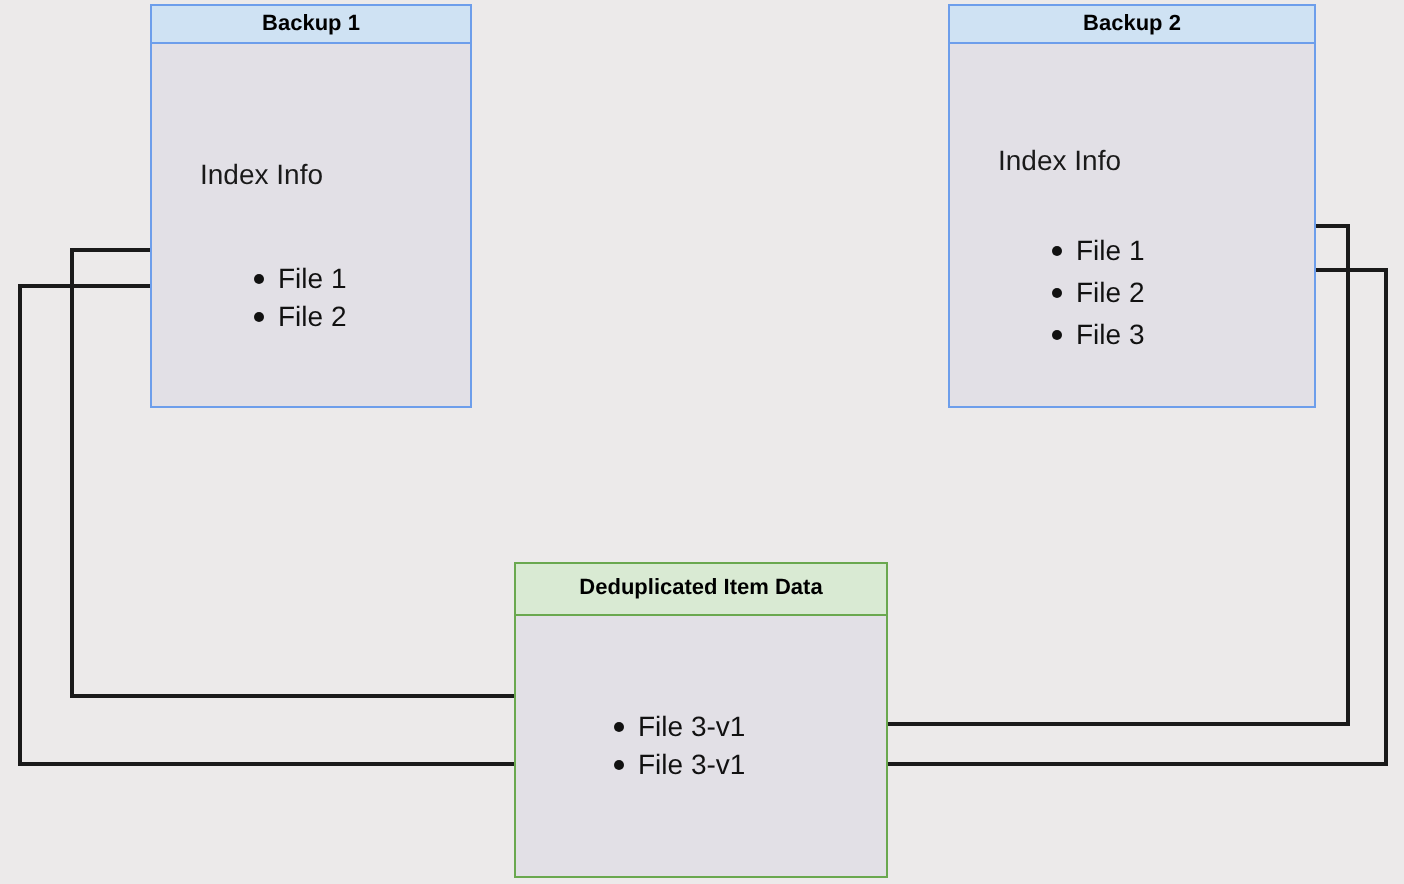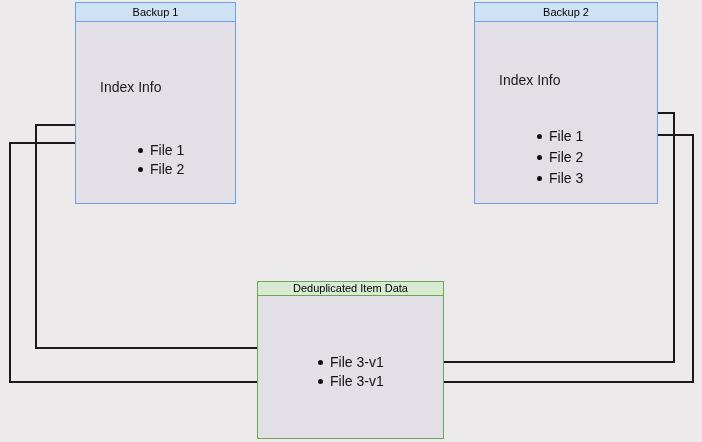--- a/index.html
+++ b/index.html
@@ -31,21 +31,21 @@
   .node {
     position: absolute;
     box-sizing: border-box;
     background: #e2e0e6;
     display: flex;
     flex-direction: column;
   }
   .node-header {
     box-sizing: border-box;
     text-align: right;
-    font-weight: normal;
+    font-weight: bold;
     font-size: 11px;
     color: #000;
     line-height: 1;
     display: flex;
     align-items: center;
     justify-content: center;
   }
   .node-body {
     position: relative;
     flex: 1 1 auto;
@@ -62,34 +62,34 @@
     height: 19px;
   }
 
   
   .node.green {
     border: 1px solid #6aa84f;
   }
   .node.green .node-header {
     background: #d9ead3;
     border-bottom: 1px solid #6aa84f;
-    height: 14px;
+    height: 26px;
   }
 
   .index-label {
     position: absolute;
     font-size: 14px;
     color: #1a1a1a;
     white-space: nowrap;
     text-align: right;
   }
 
   .file-list {
     position: absolute;
-    margin: 11px;
+    margin: 0;
     padding: 0;
     list-style: none;
   }
   .file-list li {
     position: relative;
     font-size: 14px;
     color: #111;
     white-space: nowrap;
     padding-left: 13px;
   }

